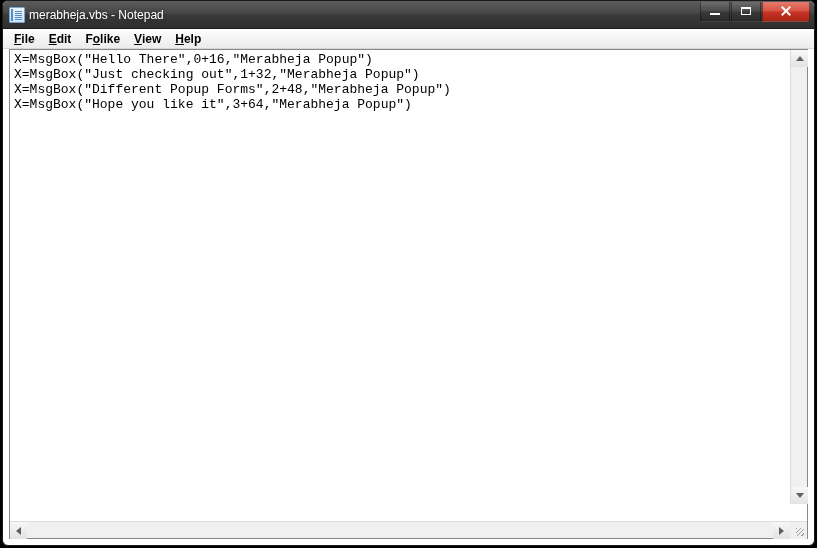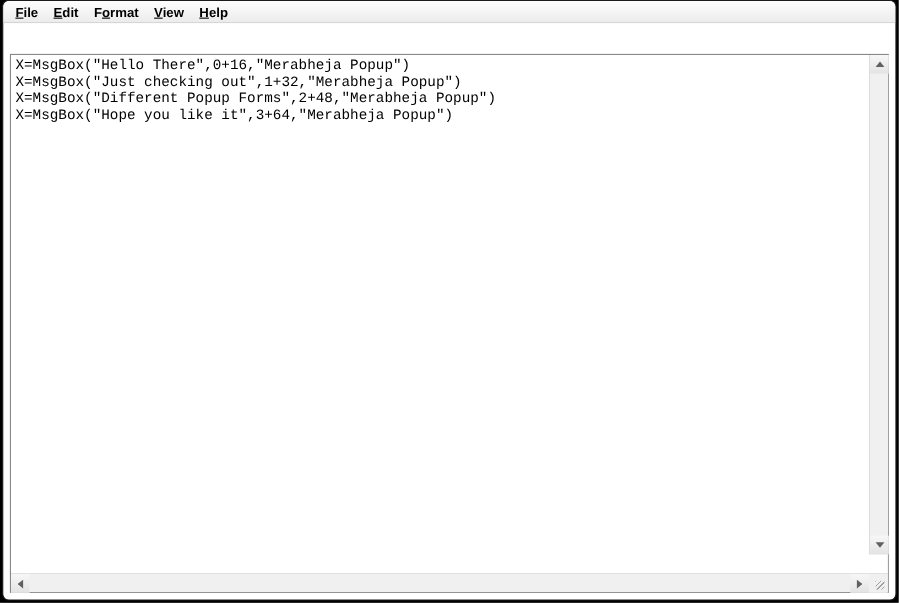--- a/index.html
+++ b/index.html
@@ -218,25 +218,41 @@
     }
     .arrow.left { border-width: 4px 5px 4px 0; border-color: transparent #606060 transparent transparent; }
     .arrow.right { border-width: 4px 0 4px 5px; border-color: transparent transparent transparent #606060; }
     .arrow.up { border-width: 0 4px 5px 4px; border-color: transparent transparent #606060 transparent; }
     .arrow.down { border-width: 5px 4px 0 4px; border-color: #606060 transparent transparent transparent; }
   </style>
 </head>
 <body>
 
 <div class="window">
+  <div class="titlebar">
+    <div class="app-icon"></div>
+    <div class="title-text">merabheja.vbs - Notepad</div>
+    <div class="title-spacer"></div>
+    <div class="win-controls">
+      <div class="win-btn min">
+        <div class="icon-min"></div>
+      </div>
+      <div class="win-btn max">
+        <div class="icon-max"></div>
+      </div>
+      <div class="win-btn close">
+        <div class="icon-close"></div>
+      </div>
+    </div>
+  </div>
 
   <div class="menubar">
     <div class="menu-item"><span class="ak">F</span><span>ile</span></div>
     <div class="menu-item"><span class="ak">E</span><span>dit</span></div>
-    <div class="menu-item"><span>F</span><span class="ak">o</span><span>rmat</span></div>
+    <div class="menu-item"><span>F</span><span class="ak">o</span><span>like</span></div>
     <div class="menu-item"><span class="ak">V</span><span>iew</span></div>
     <div class="menu-item"><span class="ak">H</span><span>elp</span></div>
   </div>
 
   <div class="content-wrap">
     <div class="content-inner">
       <div class="editor" contenteditable="true" style="">X=MsgBox("Hello There",0+16,"Merabheja Popup")
 X=MsgBox("Just checking out",1+32,"Merabheja Popup")
 X=MsgBox("Different Popup Forms",2+48,"Merabheja Popup")
 X=MsgBox("Hope you like it",3+64,"Merabheja Popup")</div>

